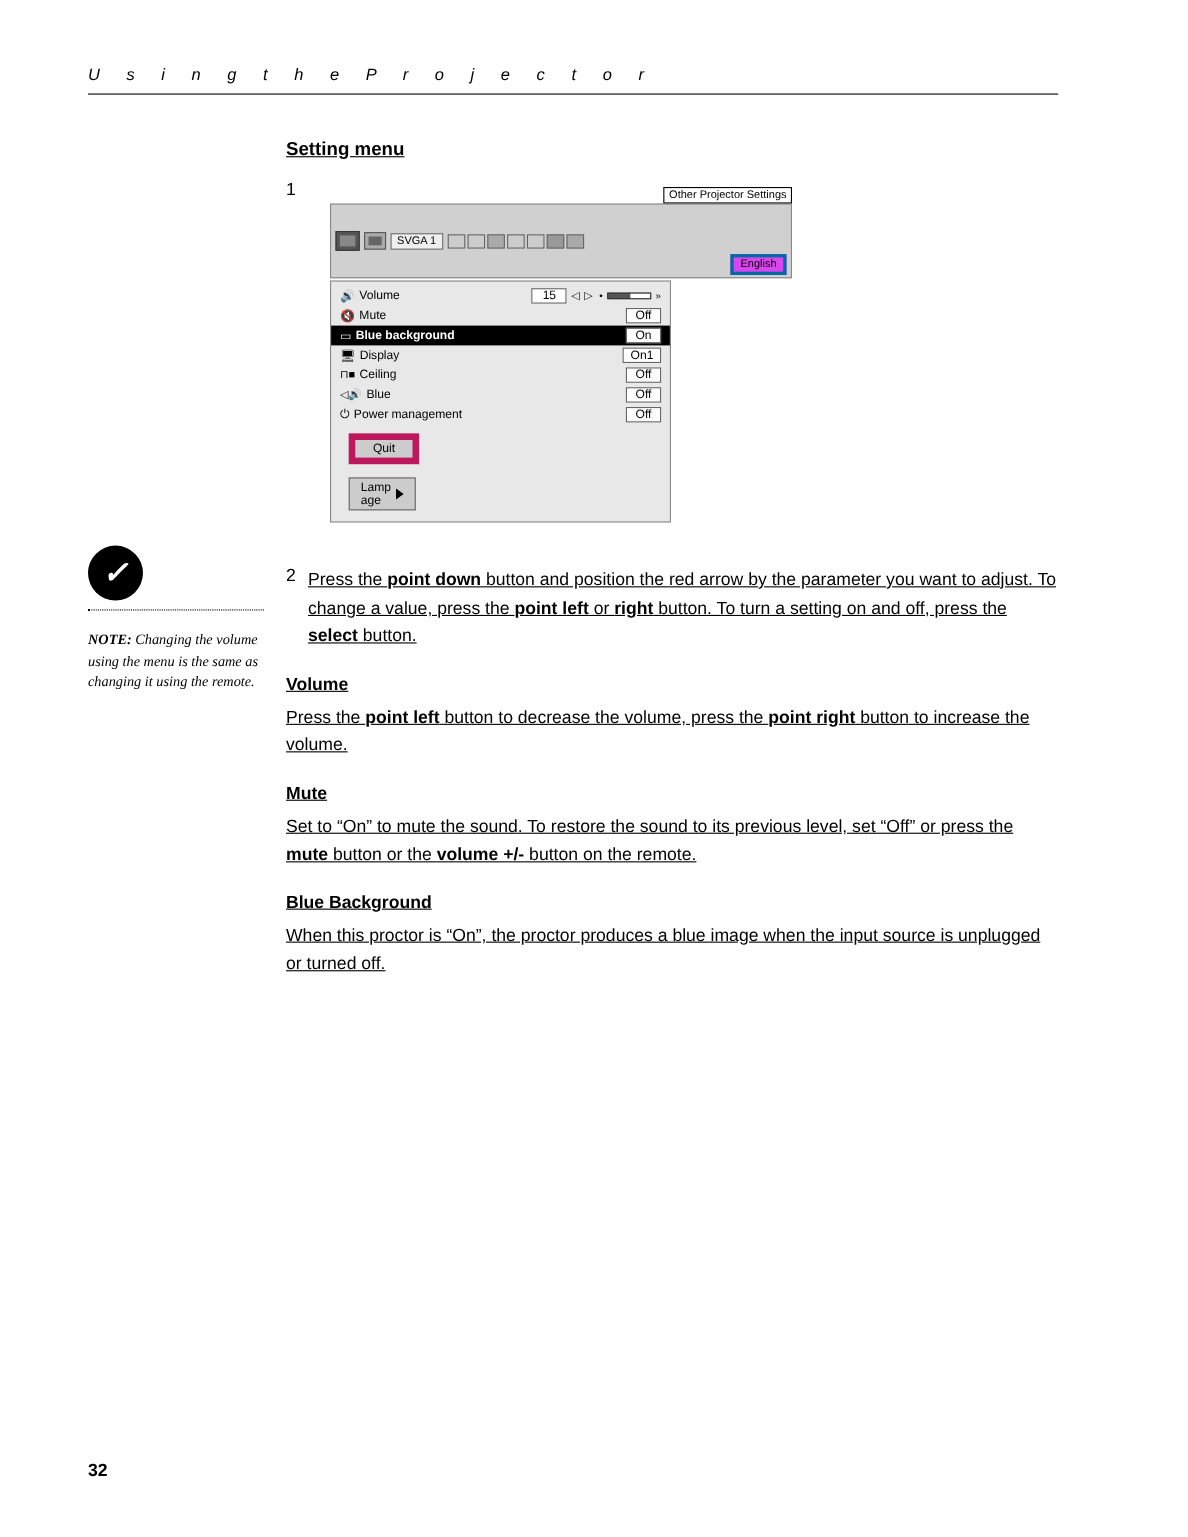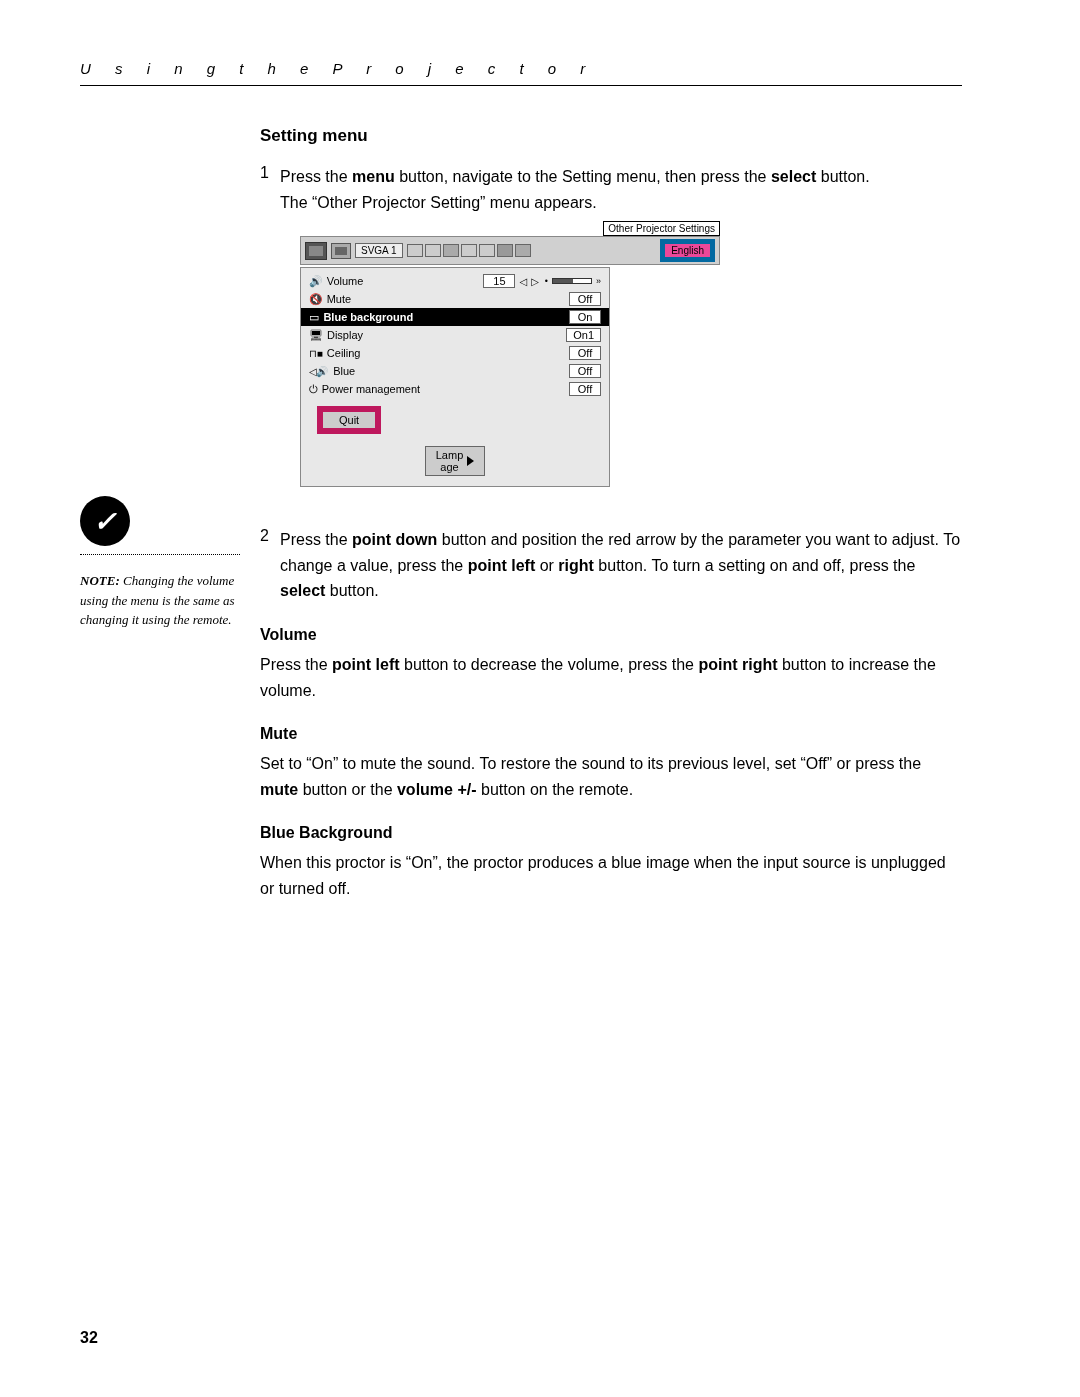--- a/index.html
+++ b/index.html
@@ -88,20 +88,21 @@
 
     .sidebar-note .note-bold {
       font-weight: bold;
       font-style: italic;
       text-align: center;
     }
 
     
     .content {
       flex: 1;
+      text-decoration: underline;
     }
 
     .section-title {
       font-size: 17px;
       font-weight: bold;
       margin-bottom: 18px;
       font-family: Arial, sans-serif;
     }
 
     .step {
@@ -165,25 +166,26 @@
       text-align: right;
     }
 
     .ui-toolbar-icons-group {
       display: flex;
       gap: 2px;
       align-items: center;
     }
 
     .ui-english-btn {
-      border: 5px solid #0369a1;
-      background: #ec4899;
+      border: 3px solid #0369a1;
+      background: #d946ef;
       padding: 1px 6px;
       font-size: 10px;
       margin-left: auto;
+      margin-top: 43px;
     }
 
     .ui-menu-bar {
       background: #000;
       color: #fff;
       font-size: 10px;
       padding: 2px 6px;
       margin-top: 2px;
       display: flex;
       align-items: center;
@@ -339,24 +341,20 @@
         </div>
       </div>
     </div>
 
     <div class="content">
 
       <div class="section-title">Setting menu</div>
 
       <div class="step">
         <span class="step-number">1</span>
-        <div class="step-text">
-          Press the <b>menu</b> button, navigate to the Setting menu, then press the <b>select</b> button.<br>
-          The “Other Projector Setting” menu appears.
-        </div>
 
         
         <div class="ui-mockup-wrapper">
           <div class="ui-mockup">
 
             <div style="display:flex; justify-content:flex-end; margin-bottom:1px;">
               <span class="ui-top-label">Other Projector Settings</span>
             </div>
 
             <div class="ui-toolbar">
@@ -449,21 +447,21 @@
                   <span style="font-size:11px;">⏻</span>
                   <span>Power management</span>
                 </div>
                 <span class="ui-menu-row-value">Off</span>
               </div>
 
               <div style="padding: 4px 8px;">
                 <span class="ui-quit-btn">Quit</span>
               </div>
 
-              <div style="padding: 2px 8px 4px 8px; text-align: center;">
+              <div style="padding: 2px 8px 4px 8px;">
                 <span class="ui-lamp-btn">
                   <span>Lamp<br>age</span>
                   <span class="ui-arrow-right"></span>
                 </span>
               </div>
 
             </div>
           </div>
         </div>
       </div>

